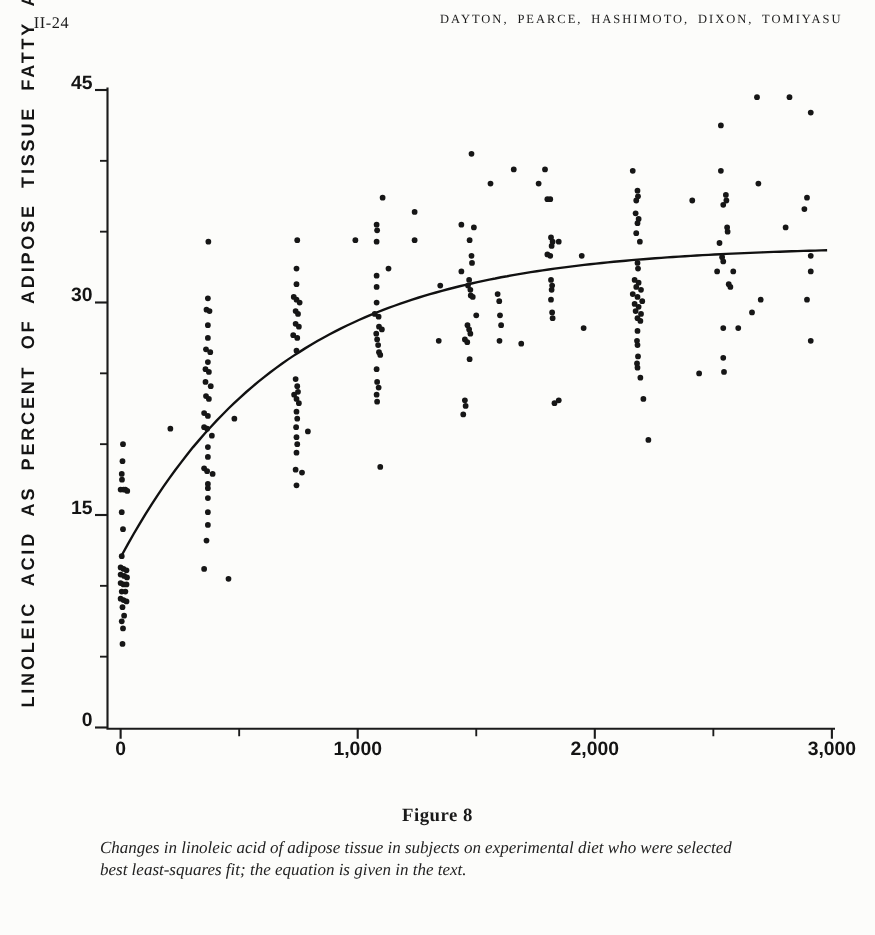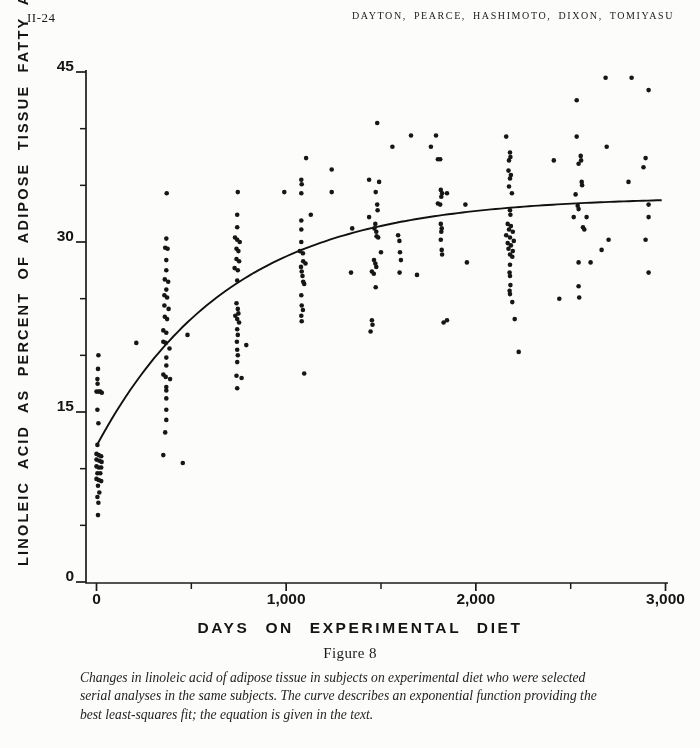--- a/index.html
+++ b/index.html
@@ -25,21 +25,21 @@
     text-align:center;white-space:nowrap;color:#141414;
   }
   .x-title{
     position:absolute;left:90px;width:540px;top:619px;
     font-family:"Liberation Sans",sans-serif;font-weight:bold;
     font-size:15.5px;letter-spacing:2.6px;word-spacing:9px;
     text-align:center;color:#141414;
   }
   .figure-label{
     position:absolute;left:0;width:700px;top:645px;
-    text-align:center;font-weight:normal;font-size:15px;letter-spacing:.4px;
+    text-align:center;font-weight:bold;font-size:15px;letter-spacing:.4px;
   }
   .caption{
     position:absolute;left:80px;width:560px;top:669px;
     font-style:italic;font-size:13.6px;line-height:18.4px;color:#222;
   }
   .caption .cl{text-align:justify;}
   .caption .cl.last{text-align:left;}
 </style>
 </head>
 <body>
@@ -313,23 +313,21 @@
       <circle cx="628.5" cy="181.9" r="2.3" fill="#161616"></circle>
       <circle cx="648.6" cy="204.6" r="2.3" fill="#161616"></circle>
       <circle cx="648.6" cy="217.1" r="2.3" fill="#161616"></circle>
       <circle cx="608.6" cy="239.7" r="2.3" fill="#161616"></circle>
       <circle cx="645.6" cy="239.7" r="2.3" fill="#161616"></circle>
       <circle cx="648.6" cy="272.6" r="2.3" fill="#161616"></circle>
     </svg>
 
   <div class="y-title">LINOLEIC ACID AS PERCENT OF ADIPOSE TISSUE FATTY ACID</div>
 
-  <div class="x-title">DAYS ON EXPERIMENTAL DIET</div>
 
   <div class="figure-label">Figure 8</div>
 
   <div class="caption">
     <div class="cl">Changes in linoleic acid of adipose tissue in subjects on experimental diet who were selected</div>
-    <div class="cl">serial analyses in the same subjects. The curve describes an exponential function providing the</div>
     <div class="cl last">best least-squares fit; the equation is given in the text.</div>
   </div>
 
 </div>
 
 </body></html>

